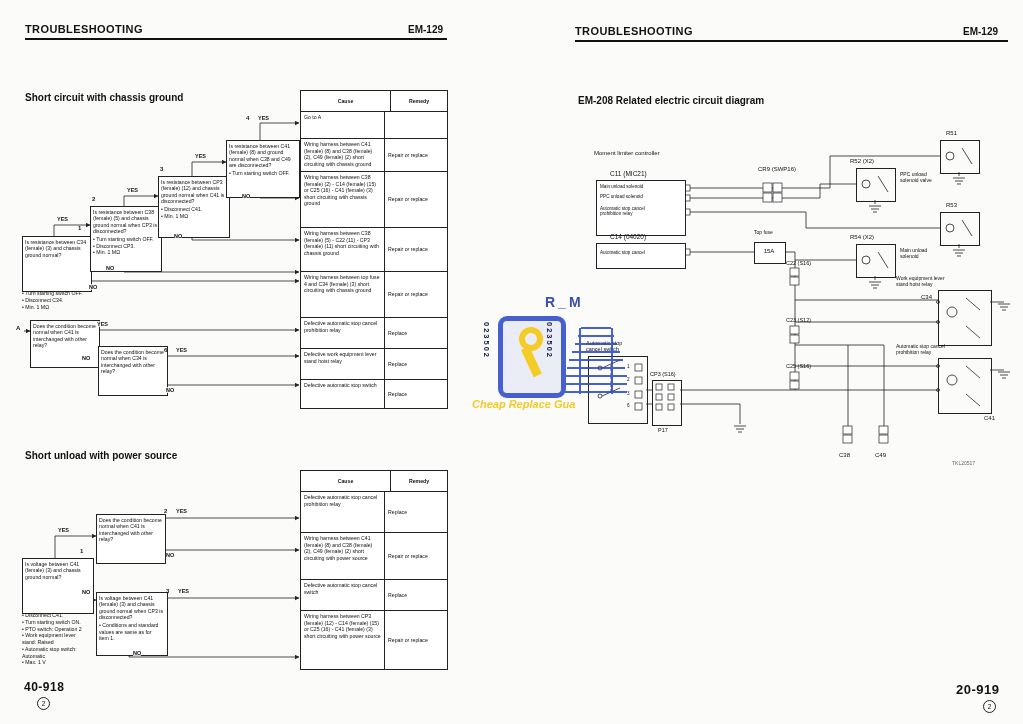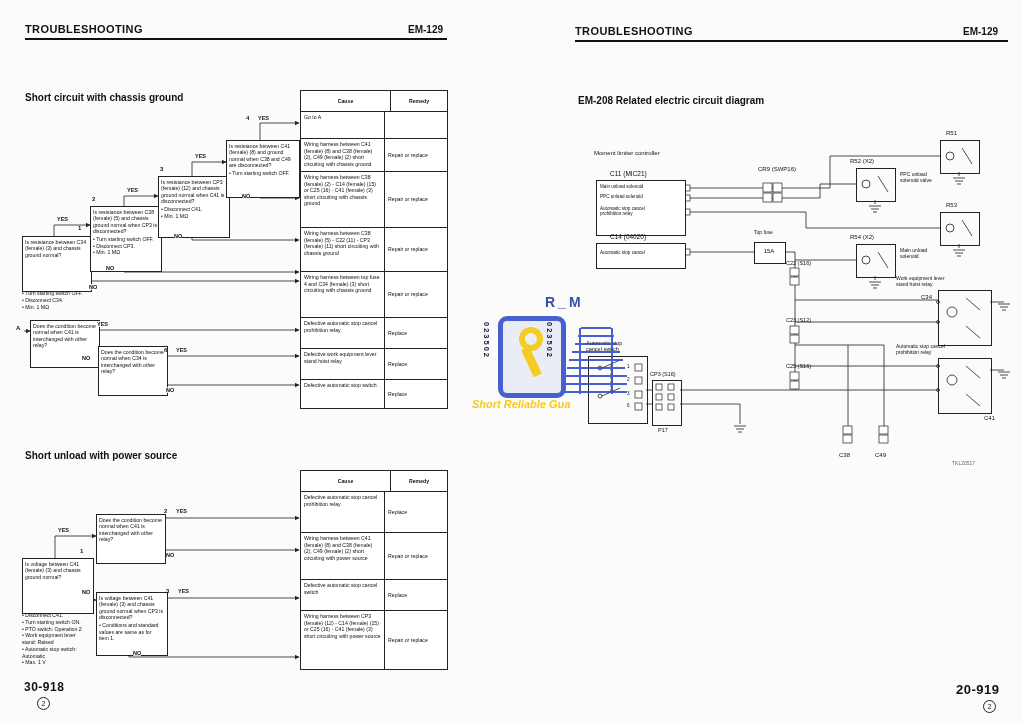--- a/index.html
+++ b/index.html
@@ -343,21 +343,21 @@
   <span class="num" style="left:164px;top:508px;">2</span>
   <span class="num" style="left:166px;top:588px;">3</span>
 
   <span class="ynlbl" style="left:58px;top:527px;">YES</span>
   <span class="ynlbl" style="left:176px;top:508px;">YES</span>
   <span class="ynlbl" style="left:166px;top:552px;">NO</span>
   <span class="ynlbl" style="left:82px;top:589px;">NO</span>
   <span class="ynlbl" style="left:178px;top:588px;">YES</span>
   <span class="ynlbl" style="left:133px;top:650px;">NO</span>
 
-  <span class="pagenum" style="left:24px;top:680px;font-size:12px;">30-918</span>
+  <span class="pagenum" style="left:24px;top:680px;font-size:12px;">40-918</span>
   <span class="circnum" style="left:37px;top:697px;">2</span>
 
   <span class="hdrtitle" style="left:575px;top:25px;">TROUBLESHOOTING</span>
   <span class="hdrcode" style="left:963px;top:26px;">EM-129</span>
   <div class="rule" style="left:575px;top:40px;width:433px;"></div>
 
   <span class="sechead" style="left:578px;top:95px;">EM-208  Related electric circuit diagram</span>
 
   <span class="dlabel" style="left:594px;top:150px;font-size:6px;">Moment limiter controller</span>
 
@@ -441,18 +441,18 @@
         <line x1="8" y1="28" x2="56" y2="28"></line>
         <line x1="5" y1="36" x2="59" y2="36"></line>
         <line x1="3" y1="44" x2="61" y2="44"></line>
         <line x1="1" y1="52" x2="63" y2="52"></line>
         <line x1="1" y1="60" x2="63" y2="60"></line>
         <line x1="1" y1="68" x2="63" y2="68"></line>
         <line x1="16" y1="4" x2="16" y2="70"></line>
         <line x1="48" y1="4" x2="48" y2="70"></line>
       </g>
     </svg>
-    <span class="wm-tagline">Short Reliable Gua</span>
+    <span class="wm-tagline">Cheap Replace Gua</span>
   </div>
   <span class="stamp" style="left:482px;top:322px;">023502</span>
   <span class="stamp" style="left:545px;top:322px;">023502</span>
 
 </div>
 
 </body></html>

